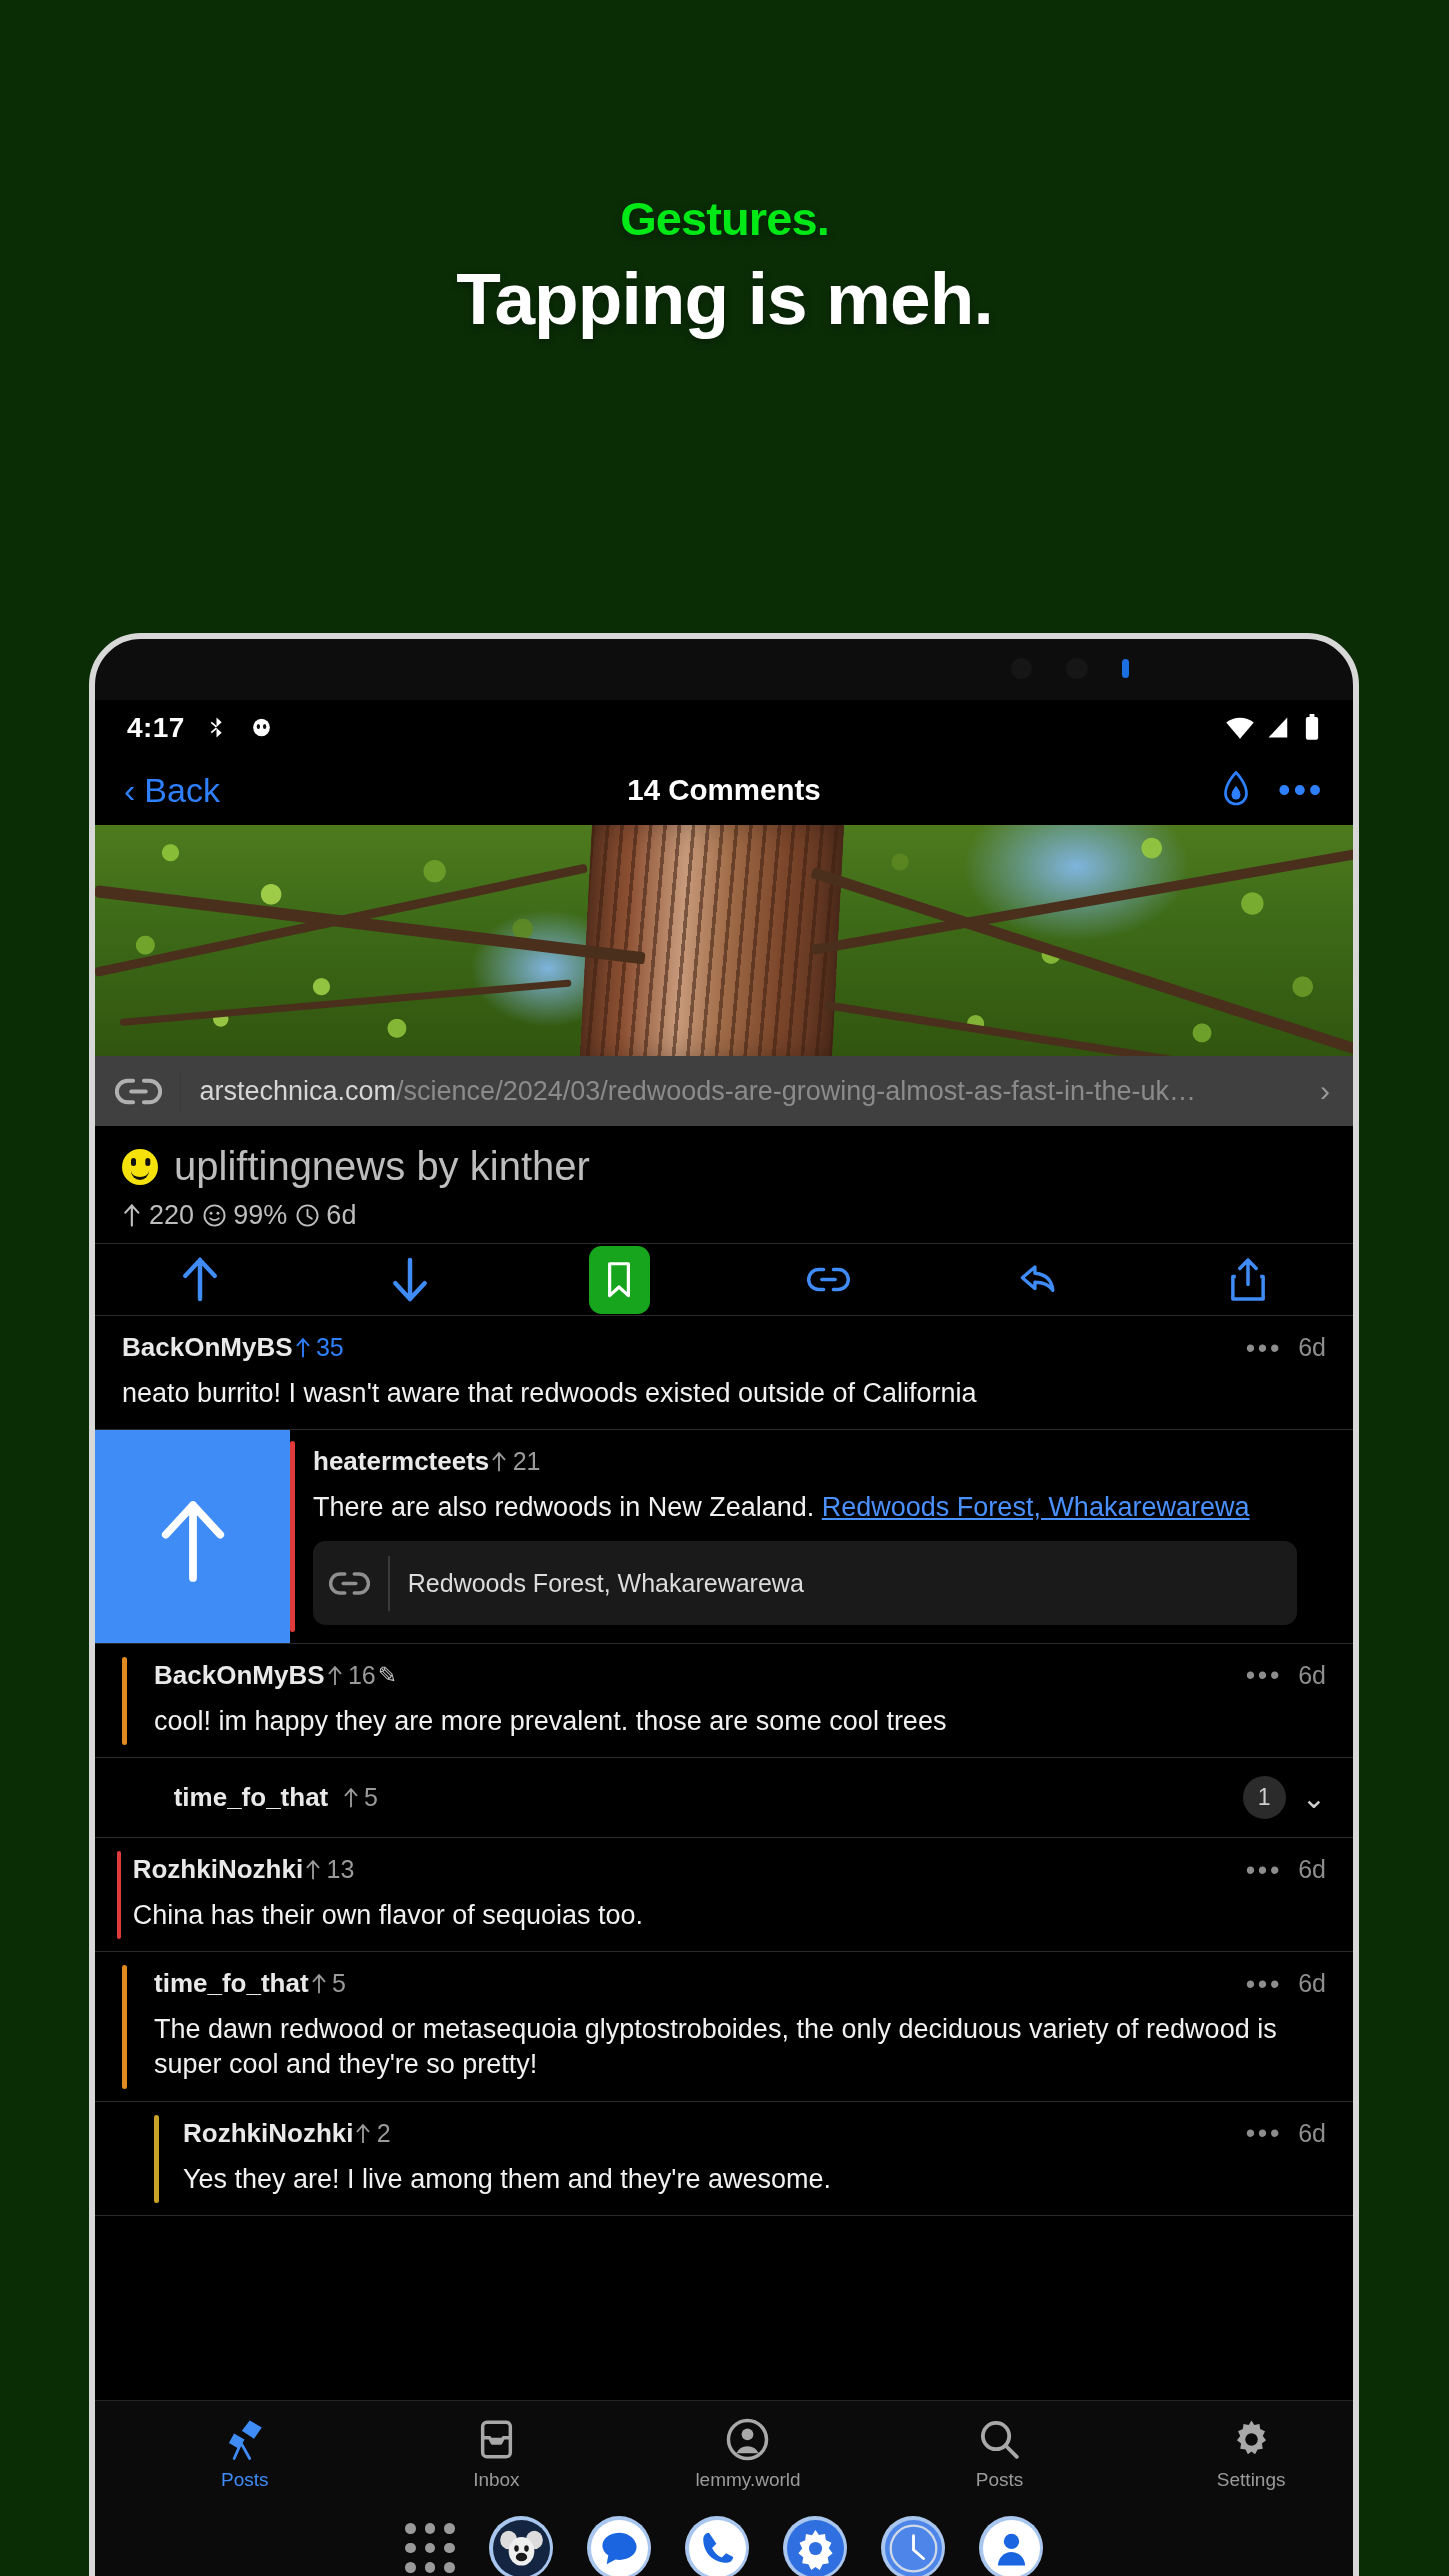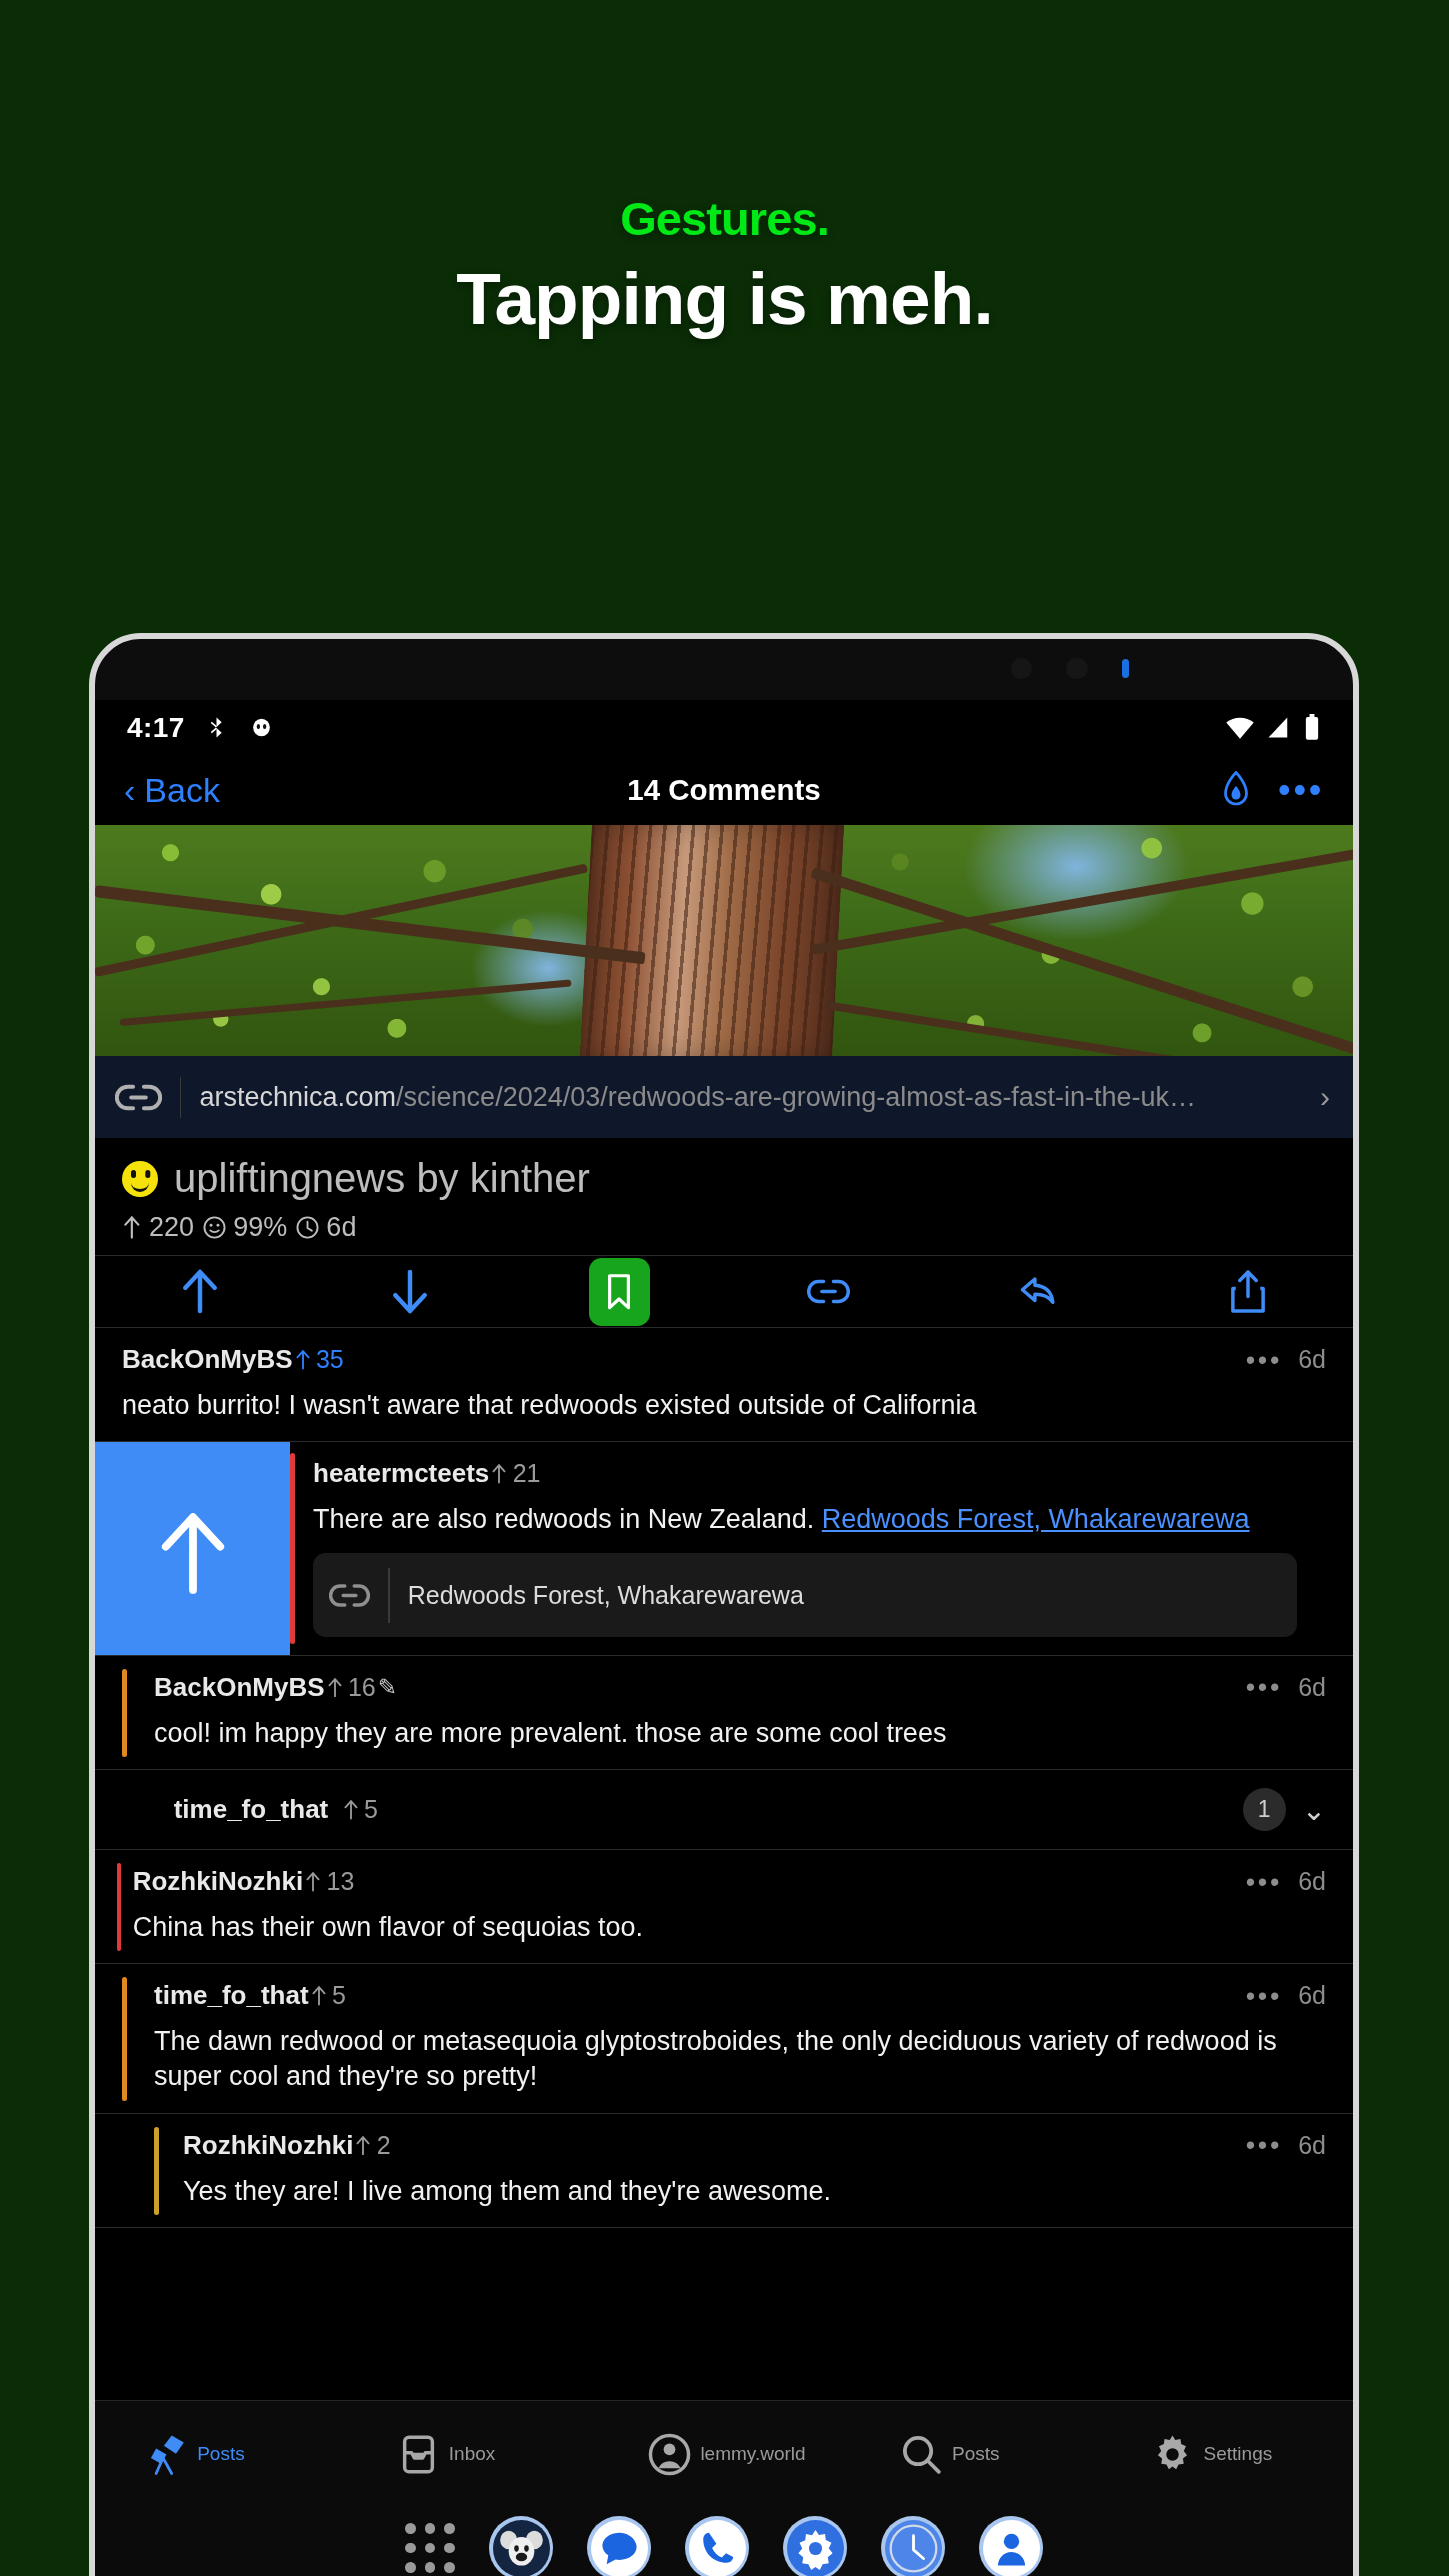--- a/index.html
+++ b/index.html
@@ -111,21 +111,21 @@
     box-shadow:inset 0 0 36px rgba(0,0,0,.45);
   }
   #post-thumb .trunk::after{
     content:""; position:absolute; inset:0;
     background:repeating-linear-gradient(92deg, rgba(60,30,16,.55) 0 3.6px, rgba(0,0,0,0) 3.6px 14.3px);
   }
   .branch{ position:absolute; background:#4a2f1c; transform-origin:left center; border-radius:3.6px; }
 
   
   #url-bar{
-    height:82px; background:#0f172a; display:flex; align-items:center;
+    height:70px; background:#404040; display:flex; align-items:center;
     padding:0 23px 0 19.7px; gap:18px;
   }
   #url-bar .link-ic{ flex:0 0 auto; }
   #url-bar .sep{ width:1.8px; height:41px; background:#3a3a3a; }
   #url-text{
     flex:1; font-size:27px; white-space:nowrap; overflow:hidden; color:#8b8b8b;
   }
   #url-text b{ color:#d6d6d6; font-weight:400; }
   #url-chev{ color:#9a9a9a; font-size:30px; }
 
@@ -203,21 +203,21 @@
     display:flex;align-items:center;justify-content:center;font-size:23px;
   }
   .cchev{ color:#cfcfcf; font-size:29px; }
 
   
   #tabbar{
     position:absolute; left:0; bottom:82px; width:1258px; height:107px;
     background:#0b0b0b; border-top:0.9px solid #242424;
     display:flex; align-items:center;
   }
-  .tab{ flex:1; display:flex; flex-direction:row; align-items:center; gap:7.2px;margin-left:48px; }
+  .tab{ flex:1; display:flex; flex-direction:column; align-items:center; gap:7.2px;margin-left:48px; }
   .tab .lbl{ font-size:19px; color:#9a9a9a; }
   .tab.active .lbl{ color:#3f8cf7; }
 
   
   #dock{
     position:absolute; left:0; bottom:0; width:1258px; height:82px;
     background:#0b0b0b; display:flex; align-items:center; justify-content:center; gap:34px;
   }
   #app-grid{ display:grid; grid-template-columns:repeat(3,10.7px); gap:9px; }
   #app-grid i{ width:10.7px;height:10.7px;border-radius:50%;background:#9a9a9a;display:block; }

